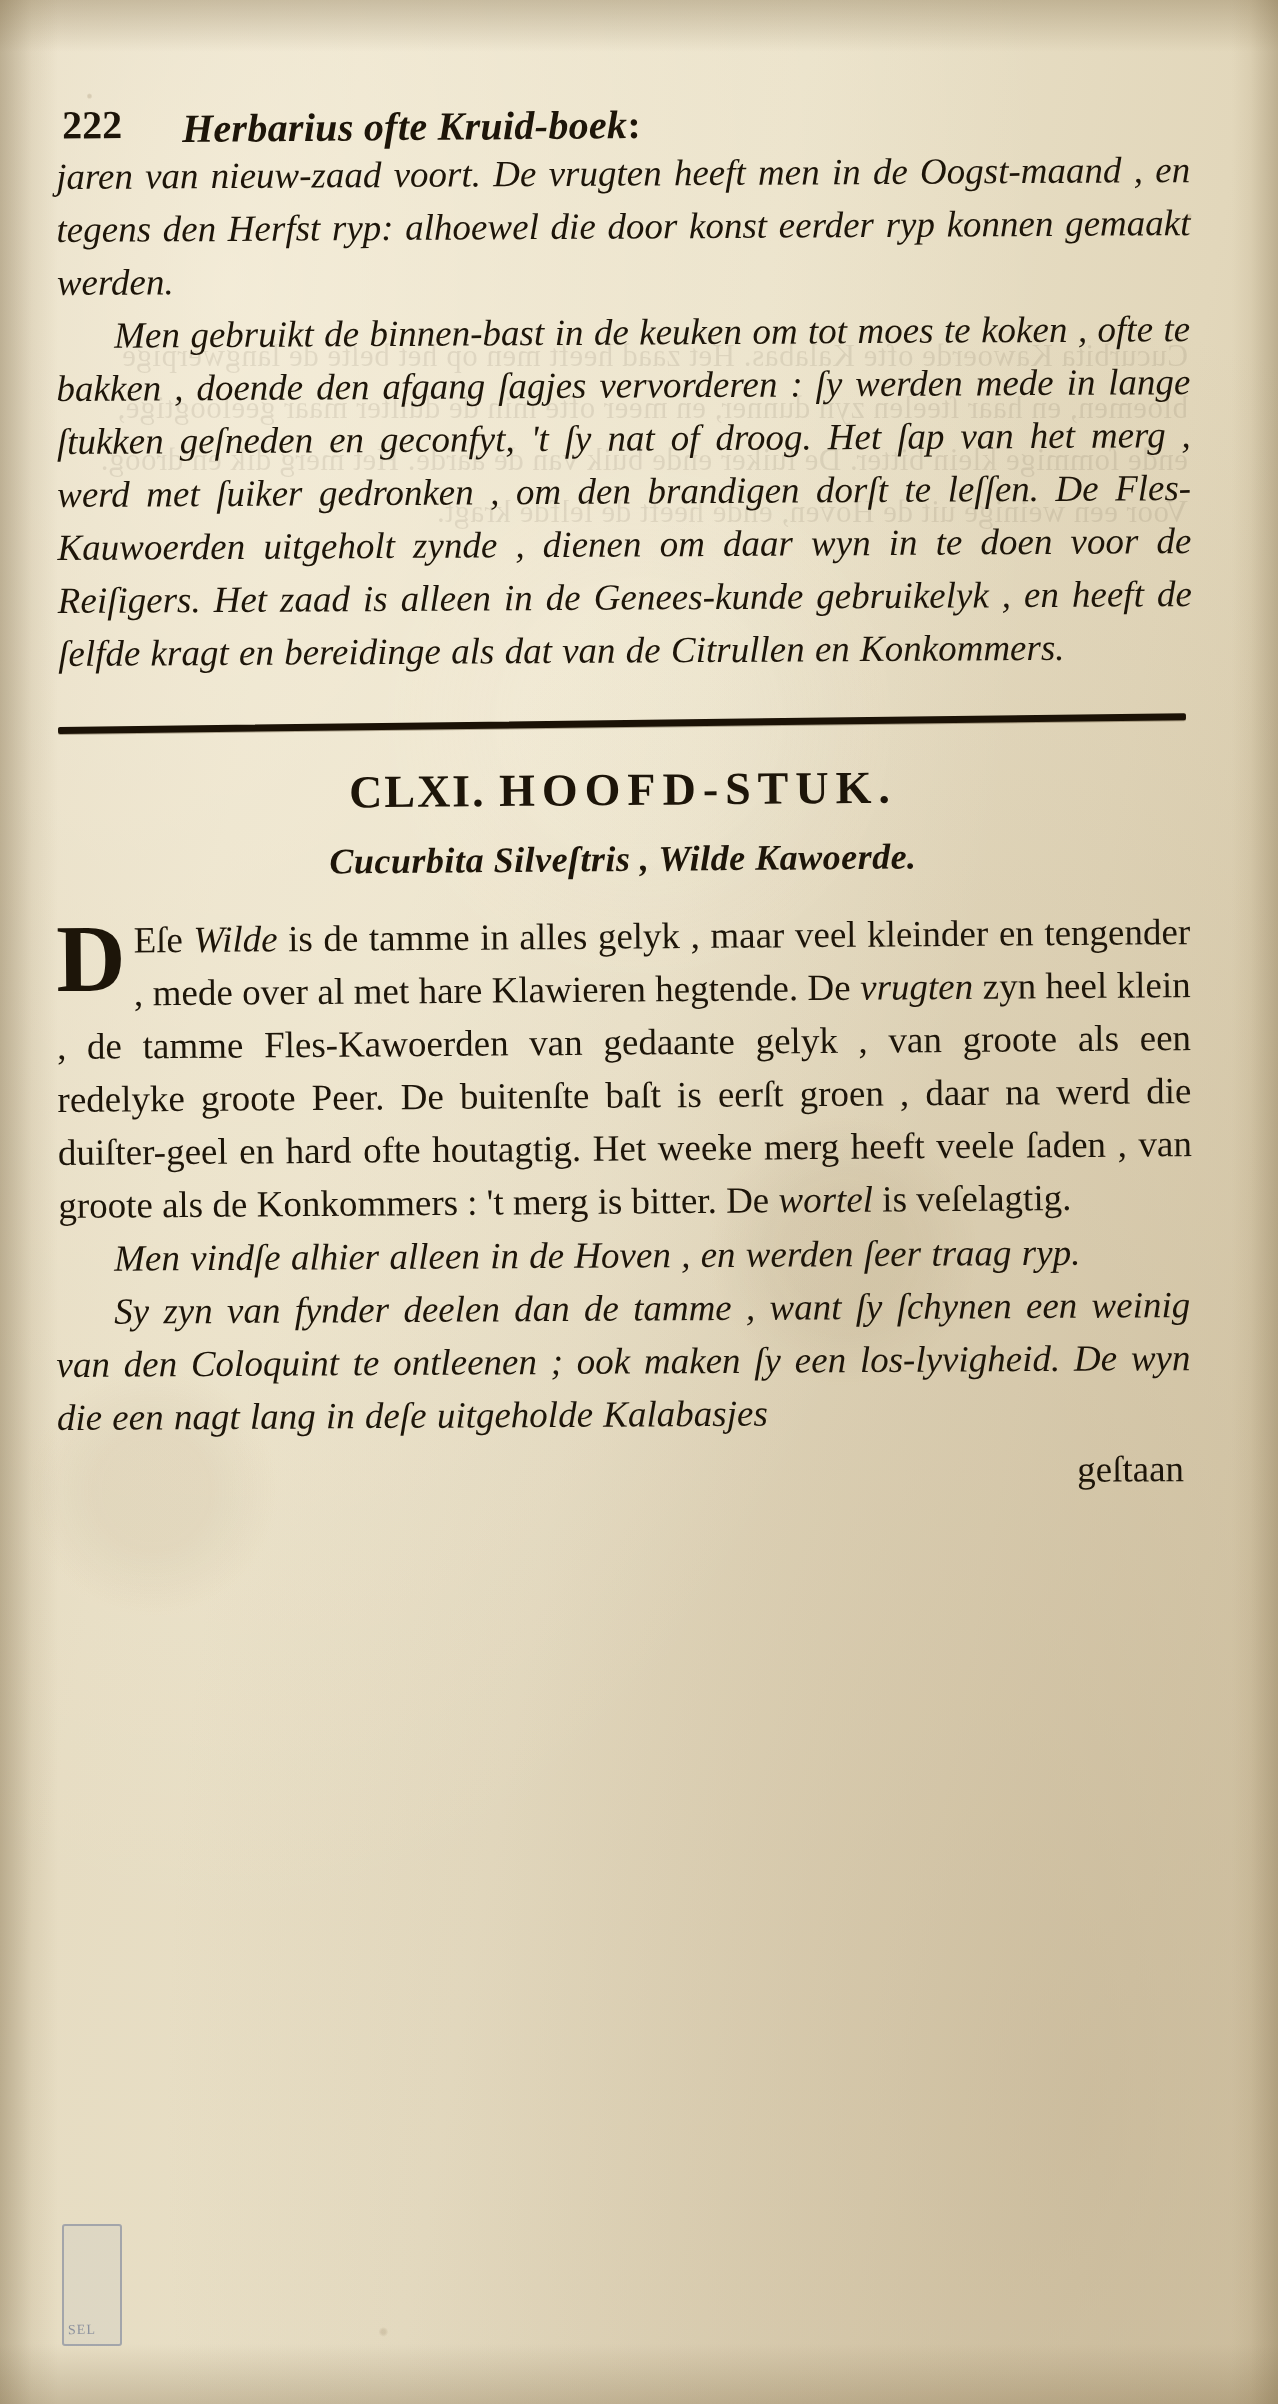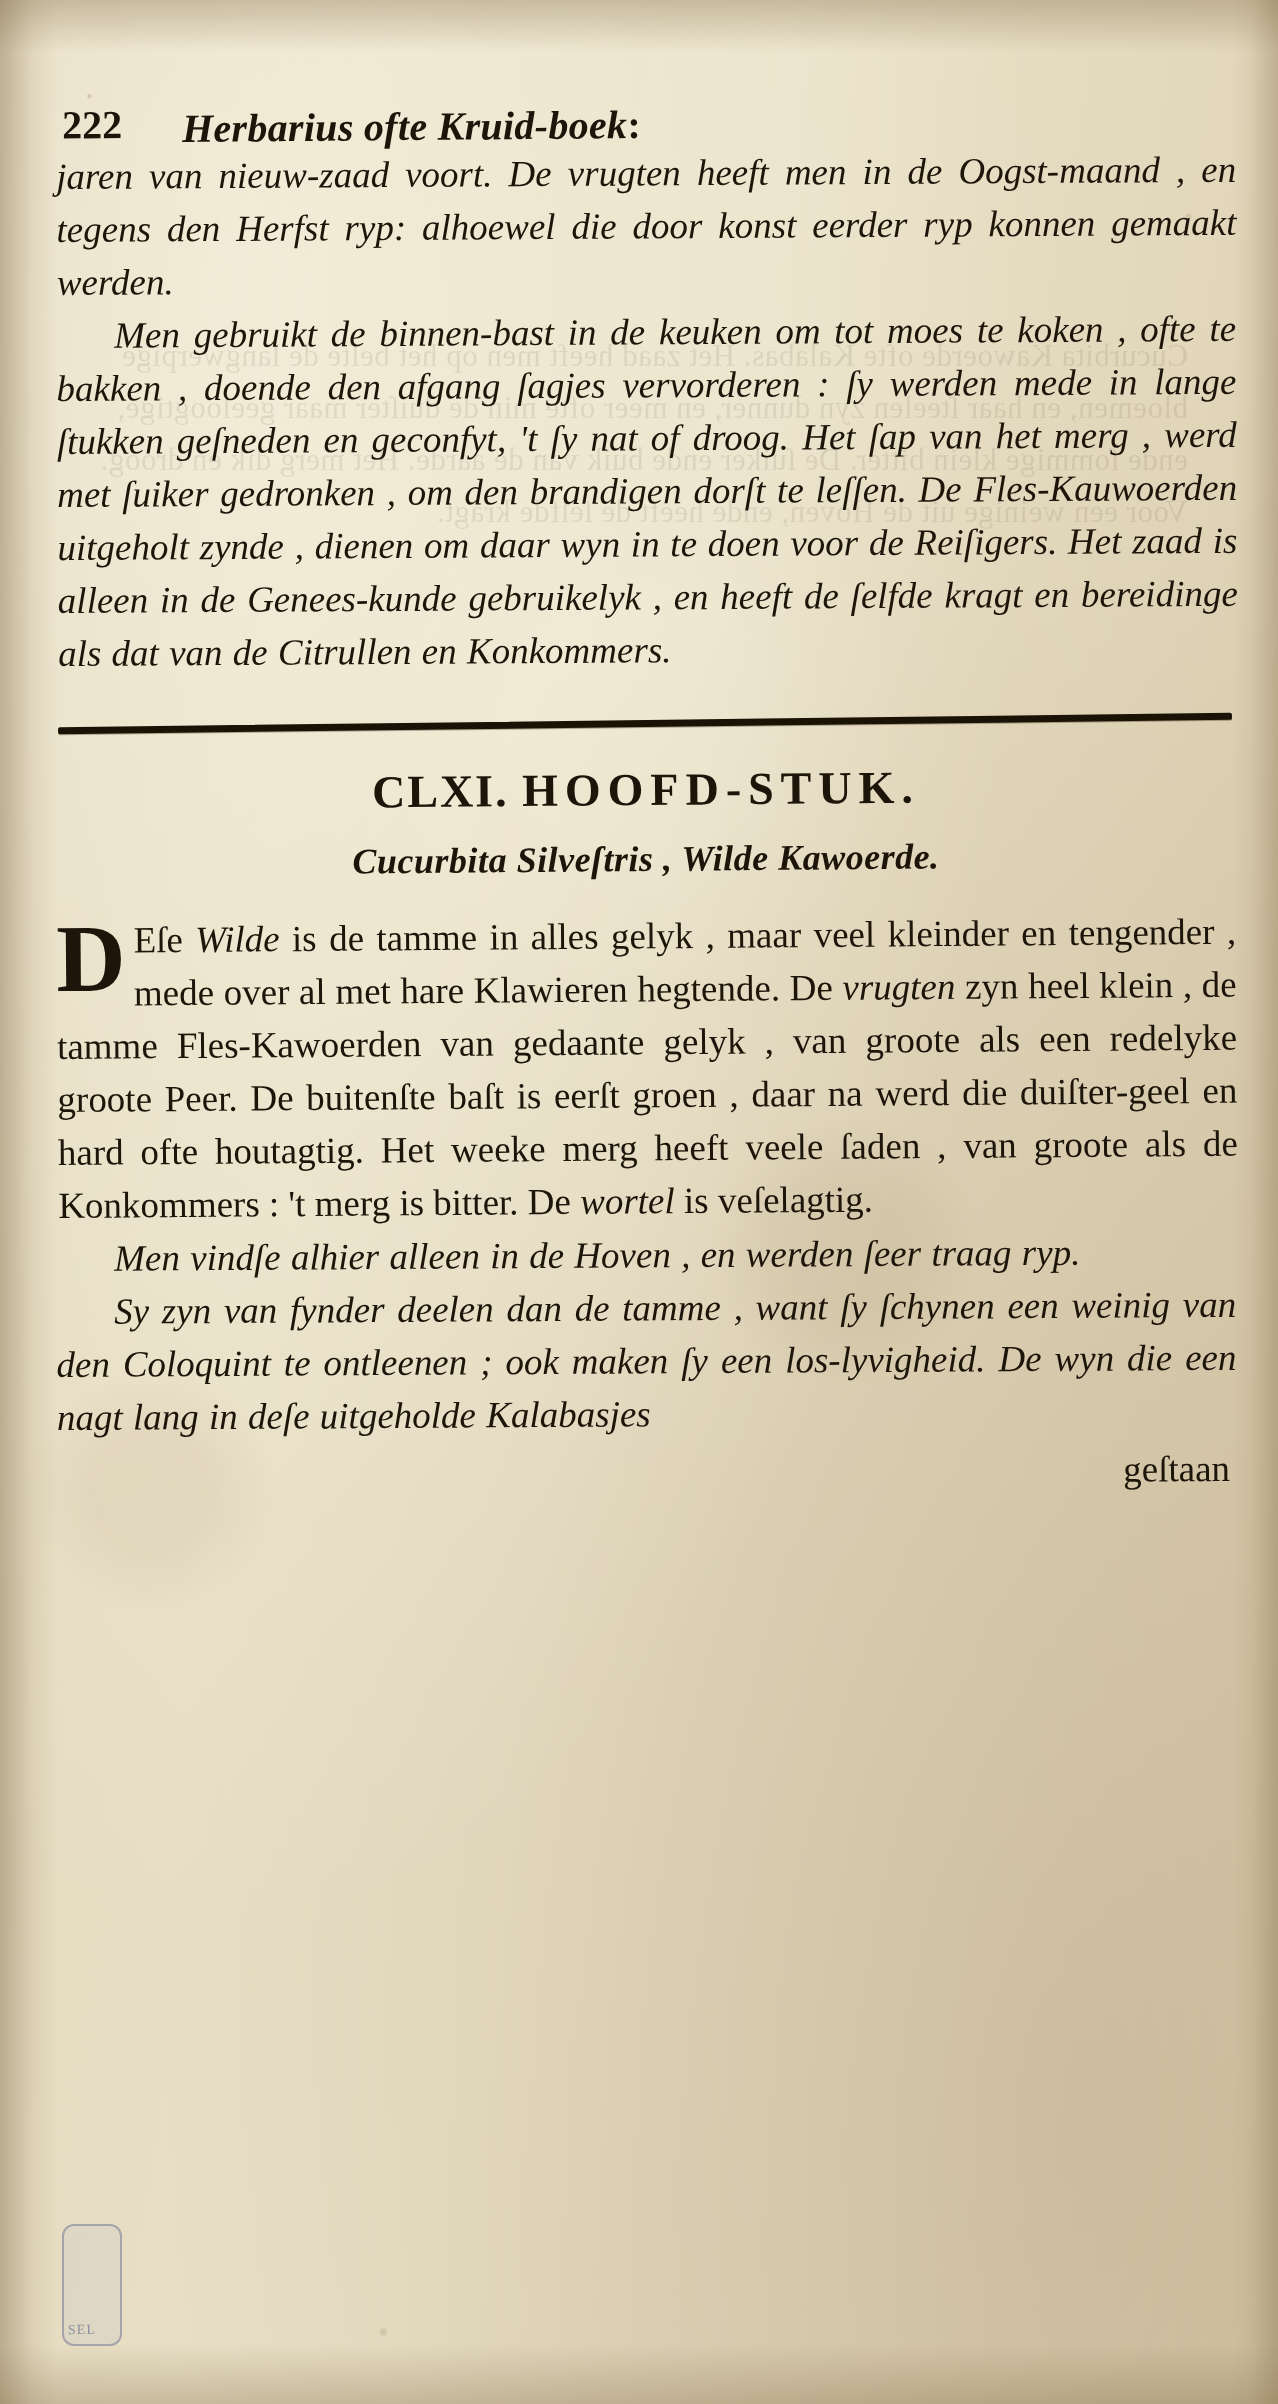--- a/index.html
+++ b/index.html
@@ -79,38 +79,38 @@
     pointer-events: none;
   }
   
   .stamp {
     position: absolute;
     left: 62px;
     bottom: 58px;
     width: 56px;
     height: 118px;
     border: 2px solid rgba(90,105,140,0.45);
-    border-radius: 12px;
+    border-radius: 3px;
     background: rgba(150,165,195,0.10);
     pointer-events: none;
   }
   .stamp span {
     position: absolute;
     bottom: 6px;
     left: 4px;
     font-size: 14px;
     color: rgba(70,85,125,0.55);
     letter-spacing: 1px;
     transform: rotate(-1deg);
   }
 
   .content {
     position: relative;
     z-index: 3;
-    padding: 0 42px 0 56px;
+    padding: 0 88px 0 56px;
   }
 
   
   .runhead {
     display: flex;
     align-items: flex-end;
     justify-content: flex-start;
     height: 150px;
     padding-top: 88px;
     box-sizing: border-box;

